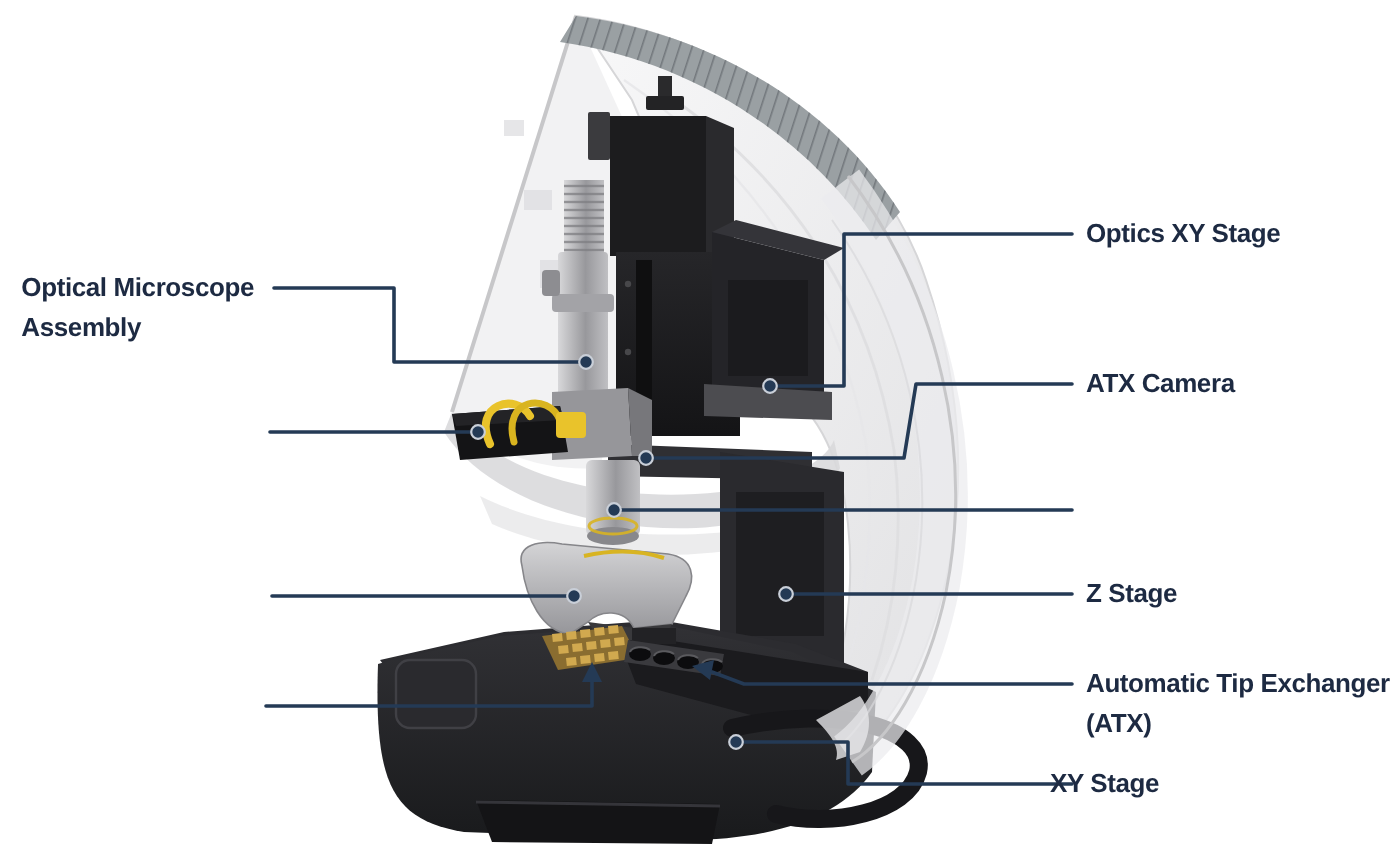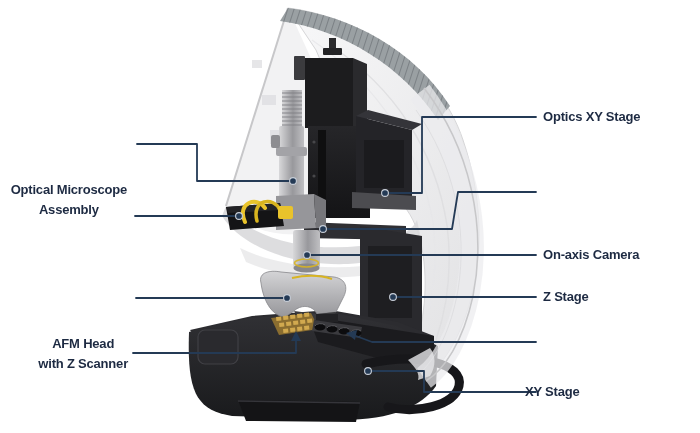--- a/index.html
+++ b/index.html
@@ -13,21 +13,21 @@
   .stage svg{position:absolute;left:0;top:0;}
   .label{
     position:absolute;
     font-size:13px;
     font-weight:700;
     line-height:20px;
     letter-spacing:-0.2px;
     color:var(--text-color,#1d2a42);
     white-space:pre;
   }
-  .label.left{text-align:center;margin-top:46px;}
+  .label.left{text-align:left;}
   .leader{fill:none;stroke:var(--line-color,#243a55);stroke-width:1.8;stroke-linejoin:round;stroke-linecap:round;}
   .dot{fill:var(--line-color,#243a55);stroke:#c9cfd8;stroke-width:1.1;}
   .arrow{fill:var(--line-color,#243a55);}
 </style>
 </head>
 <body>
 
 <div class="stage">
 
   <svg width="700" height="433" viewBox="0 0 700 433">
@@ -211,21 +211,21 @@
       <path class="leader" d="M536,342 H372 L356,336"></path>
       <polygon class="arrow" points="346,333 357,330 355,340"></polygon>
 
       <path class="leader" d="M536,392 H424 V371 H371"></path>
       <circle class="dot" cx="368" cy="371" r="3.4"></circle>
     </g>
   </svg>
 
   <div class="label left" style="top:134px;right:573px;">Optical Microscope
 Assembly</div>
-  <div class="label left" style="top:288px;right:572px;">AFM Head
-with Z Scanner</div>
 
   <div class="label" style="top:107px;left:543px;text-align:right;">Optics XY Stage</div>
-  <div class="label" style="top:245px;left:543px;">On-axis Camera</div>
+  <div class="label" style="top:182px;left:543px;">ATX Camera</div>
   <div class="label" style="top:287px;left:543px;">Z Stage</div>
+  <div class="label" style="top:332px;left:543px;">Automatic Tip Exchanger
+(ATX)</div>
   <div class="label" style="top:382px;left:525px;">XY Stage</div>
 
 </div>
 
 </body></html>

